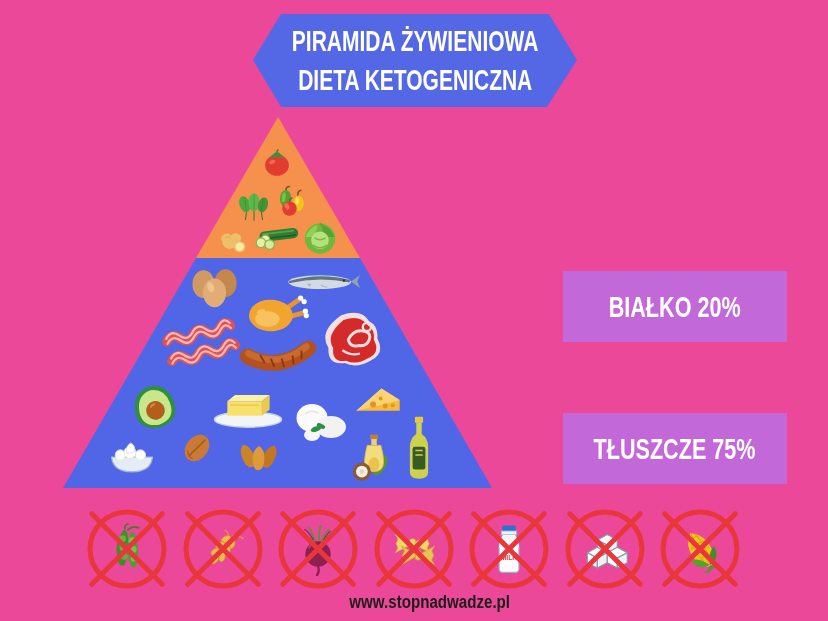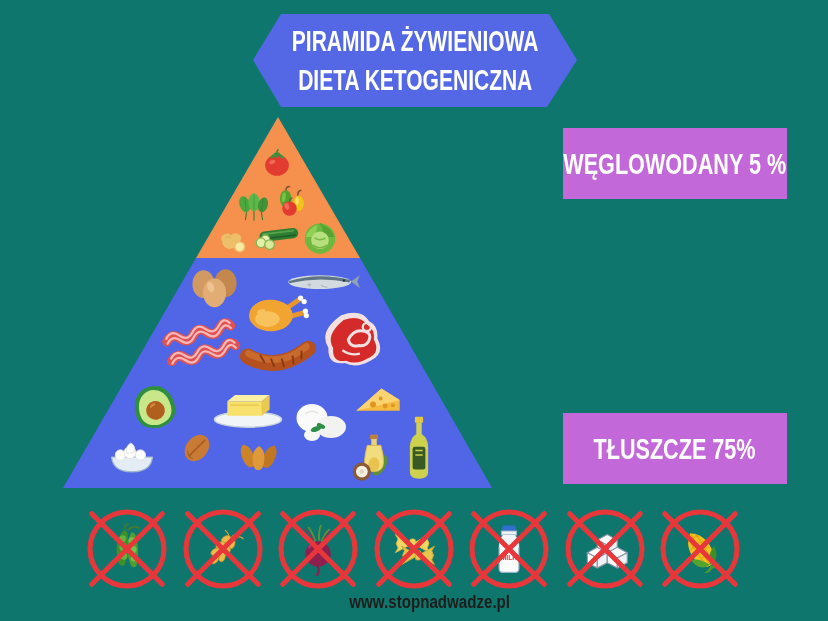--- a/index.html
+++ b/index.html
@@ -46,21 +46,21 @@
     position:absolute;left:0;top:592px;width:828px;text-align:center;margin-left:16px;
   }
   .footer span{
     display:inline-block;font-size:18px;font-weight:700;color:#1d1d1b;
     transform:scaleX(0.84);white-space:nowrap;line-height:1.2;
   }
 </style>
 </head>
 <body>
 
-<div class="canvas" id="canvas" style="background: #0f766e;">
+<div class="canvas" id="canvas" style="background: #ec4899;">
 
   <svg class="banner-shape" viewBox="0 0 338 104">
     <polygon id="banner-poly" points="35,6 303,6 331,52 301,99 35,99 7,52" fill="#5468e6"></polygon>
   </svg>
   <div class="banner-text">
     <div class="banner-line">PIRAMIDA ŻYWIENIOWA</div>
     <div class="banner-line">DIETA KETOGENICZNA</div>
   </div>
 
   <svg class="pyramid-svg" viewBox="0 0 828 621">
@@ -299,22 +299,22 @@
         <svg viewBox="0 0 60 145">
           <rect x="21" y="4" width="18" height="13" rx="2" fill="#e8c53f"></rect>
           <rect x="24" y="16" width="12" height="26" fill="#cfcf5a"></rect>
           <path d="M24 42 q-14 10 -14 28 v56 q0 14 20 14 q20 0 20 -14 v-56 q0 -18 -14 -28z" fill="#cdd14e"></path>
           <rect x="16" y="70" width="28" height="50" rx="5" fill="#3a5a23"></rect>
           <path d="M22 78 h16 M22 88 h16" stroke="#cdd14e" stroke-width="3"></path>
         </svg>
       </div>
     </div>
 
-  <div class="pct-label" id="label-0" style="top: 128px; background: rgb(194, 104, 217);">
-    <span>WĘGLOWODANY 5 %</span>
+  <div class="pct-label" id="label-1" style="top: 271px; background: rgb(194, 104, 217);">
+    <span>BIAŁKO 20%</span>
   </div>
   <div class="pct-label" id="label-2" style="top: 413px; background: rgb(194, 104, 217);">
     <span>TŁUSZCZE 75%</span>
   </div>
 
   <div class="ban-row" id="ban-row">
       <div class="ban-item">
         <div class="ban-food">
           <svg viewBox="0 0 100 110">
             <path d="M52 16 q10 -10 22 -4" stroke="#4a7a2a" stroke-width="3.5" fill="none" stroke-linecap="round"></path>

